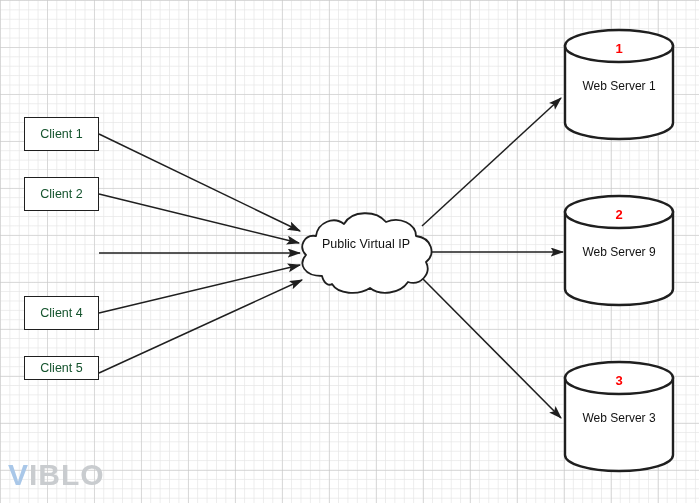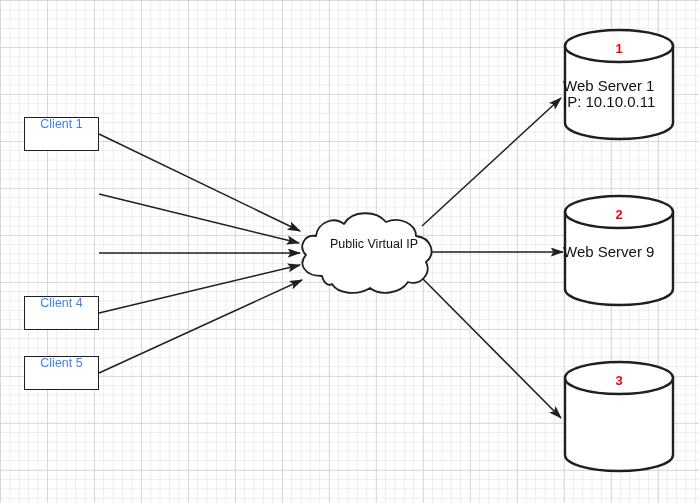--- a/index.html
+++ b/index.html
@@ -31,32 +31,32 @@
     pointer-events: none;
   }
   .node {
     position: absolute;
     box-sizing: border-box;
   }
   .client-box {
     border: 1.6px solid #1f1f1f;
     background: #ffffff;
     display: flex;
-    align-items: flex-start;
+    align-items: center;
     justify-content: center;
-    color: #3b82f6;
+    color: #14532d;
     font-size: 12.5px;
     line-height: 1;
   }
   .cloud-wrap {
     position: absolute;
   }
   .cloud-label {
     position: absolute;
-    left: 8px;
+    left: 0;
     width: 100%;
     text-align: center;
     color: #111111;
     font-size: 12.5px;
     line-height: 15px;
     pointer-events: none;
   }
   .server {
     position: absolute;
   }
@@ -67,22 +67,23 @@
     text-align: center;
     color: #ff0000;
     font-weight: bold;
     font-size: 13px;
     line-height: 1;
   }
   .server-text {
     position: absolute;
     left: 0;
     width: 100%;
+    text-align: center;
     color: #111111;
-    font-size: 15px;
+    font-size: 12px;
     line-height: 16px;
   }
   .watermark {
     position: absolute;
     left: 8px;
     top: 460px;
     font-size: 30px;
     font-weight: bold;
     letter-spacing: 1px;
     line-height: 1;
@@ -116,24 +117,27 @@
     <g stroke="#1f1f1f" stroke-width="1.5" fill="none" marker-end="url(#arrow)">
       <line x1="422" y1="226" x2="561" y2="98"></line>
       <line x1="430" y1="252" x2="563" y2="252"></line>
       <line x1="423" y1="279" x2="561" y2="418"></line>
     </g>
   </svg>
 
   <div class="node client-box" style="left:24px; top:117px; width:75px; height:34px;">
     <span>Client 1</span>
   </div>
+  <div class="node client-box" style="left:24px; top:177px; width:75px; height:34px;">
+    <span>Client 2</span>
+  </div>
   <div class="node client-box" style="left:24px; top:296px; width:75px; height:34px;">
     <span>Client 4</span>
   </div>
-  <div class="node client-box" style="left:24px; top:356px; width:75px; height:34px;">
+  <div class="node client-box" style="left:24px; top:356px; width:75px; height:24px;">
     <span>Client 5</span>
   </div>
 
   <div class="cloud-wrap" style="left:296px; top:206px; width:140px; height:92px;">
     <svg width="140" height="92" viewBox="0 0 140 92" xmlns="http://www.w3.org/2000/svg">
       <path d="M26,70
                C8,70 2,58 10,49
                C2,41 8,28 20,30
                C22,16 38,10 48,18
                C56,4 80,4 90,16
@@ -150,21 +154,20 @@
   </div>
 
   <div class="server" style="left:563px; top:28px; width:112px; height:113px;">
     <svg width="112" height="113" viewBox="0 0 112 113" xmlns="http://www.w3.org/2000/svg">
       <path d="M2,18 L2,95 C2,104 26,111 56,111 C86,111 110,104 110,95 L110,18 Z" fill="#ffffff" stroke="#1f1f1f" stroke-width="2.4"></path>
       <ellipse cx="56" cy="18" rx="54" ry="16" fill="#ffffff" stroke="#1f1f1f" stroke-width="2.4"></ellipse>
     </svg>
     <div class="server-num" style="top:14px;">1</div>
     <div class="server-text" style="top:50px;">
       <div>Web Server 1</div>
-      <div>IP: 10.10.0.11</div>
     </div>
   </div>
 
   <div class="server" style="left:563px; top:194px; width:112px; height:113px;">
     <svg width="112" height="113" viewBox="0 0 112 113" xmlns="http://www.w3.org/2000/svg">
       <path d="M2,18 L2,95 C2,104 26,111 56,111 C86,111 110,104 110,95 L110,18 Z" fill="#ffffff" stroke="#1f1f1f" stroke-width="2.4"></path>
       <ellipse cx="56" cy="18" rx="54" ry="16" fill="#ffffff" stroke="#1f1f1f" stroke-width="2.4"></ellipse>
     </svg>
     <div class="server-num" style="top:14px;">2</div>
     <div class="server-text" style="top:50px;">
@@ -172,17 +175,21 @@
     </div>
   </div>
 
   <div class="server" style="left:563px; top:360px; width:112px; height:113px;">
     <svg width="112" height="113" viewBox="0 0 112 113" xmlns="http://www.w3.org/2000/svg">
       <path d="M2,18 L2,95 C2,104 26,111 56,111 C86,111 110,104 110,95 L110,18 Z" fill="#ffffff" stroke="#1f1f1f" stroke-width="2.4"></path>
       <ellipse cx="56" cy="18" rx="54" ry="16" fill="#ffffff" stroke="#1f1f1f" stroke-width="2.4"></ellipse>
     </svg>
     <div class="server-num" style="top:14px;">3</div>
     <div class="server-text" style="top:50px;">
+      <div>Web Server 3</div>
     </div>
   </div>
 
+  <div class="watermark">
+    <span class="v">V</span><span>IBLO</span>
+  </div>
 
 </div>
 
 </body></html>

